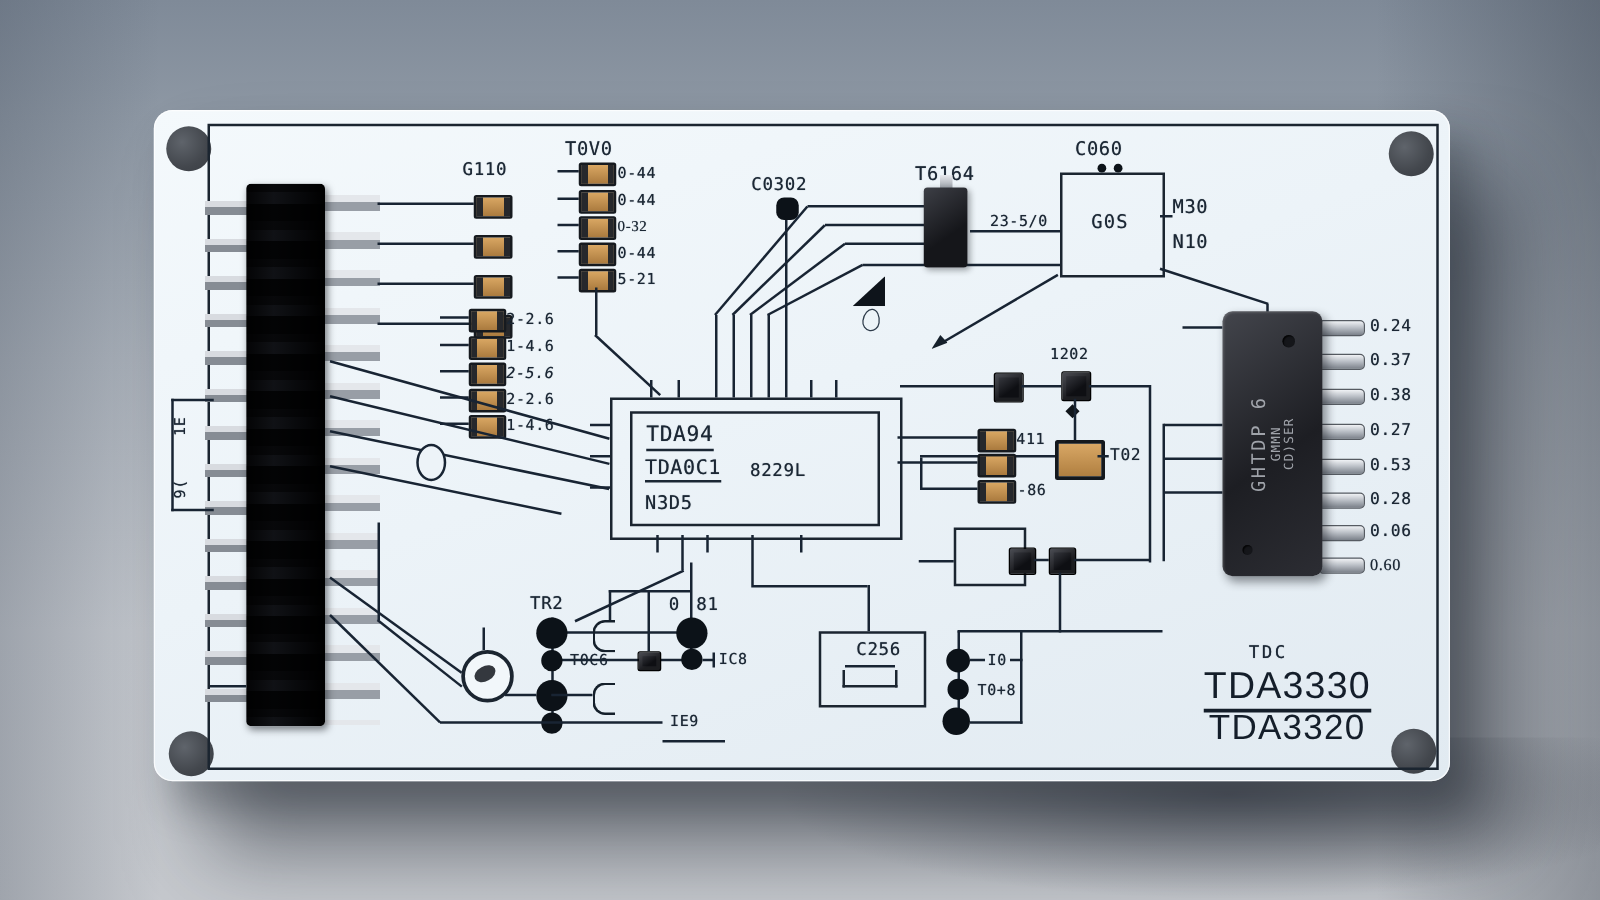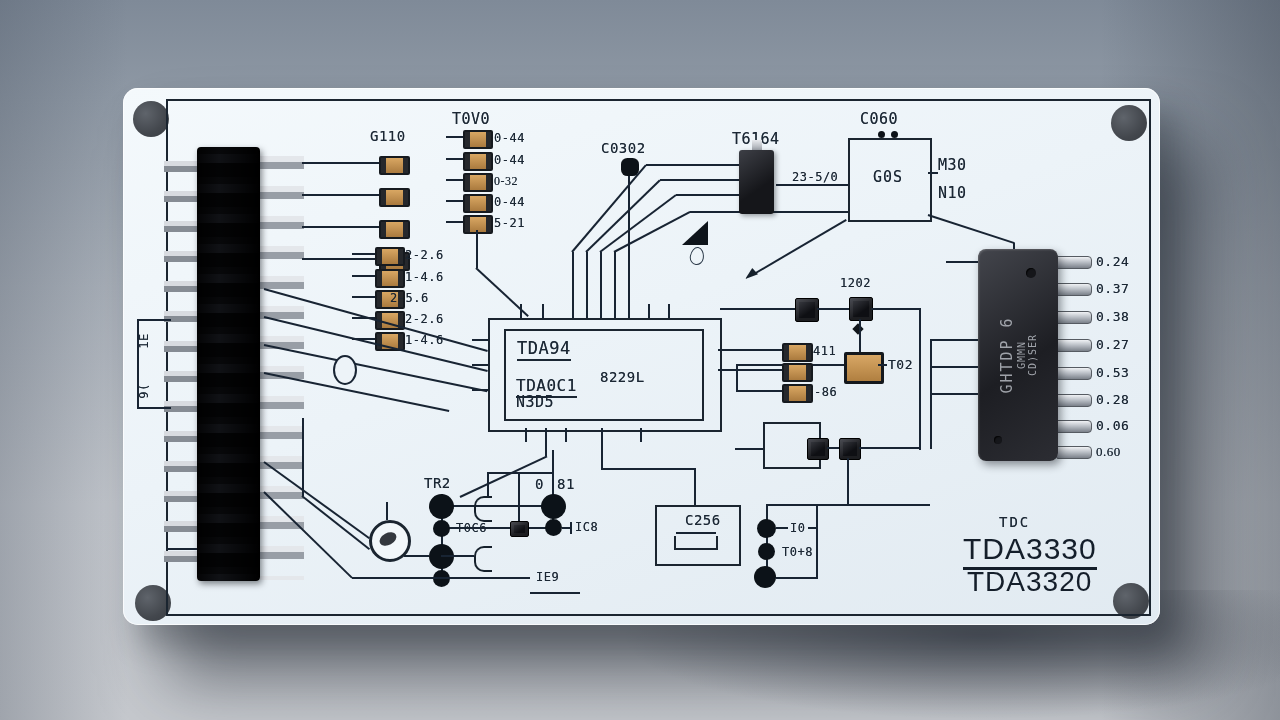--- a/index.html
+++ b/index.html
@@ -132,21 +132,21 @@
 <i class="l" style="left:352px;top:296px;width:23px;height:2px;"></i>
 <i class="l" style="left:352px;top:317px;width:23px;height:2px;"></i>
 <i class="l" style="left:352px;top:338px;width:23px;height:2px;"></i>
 <div class="res" style="left:375px;top:247px;width:26px;"></div>
 <div class="res" style="left:375px;top:269px;width:26px;"></div>
 <div class="res" style="left:375px;top:290px;width:26px;"></div>
 <div class="res" style="left:375px;top:311px;width:26px;"></div>
 <div class="res" style="left:375px;top:332px;width:26px;"></div>
 <span class="lb" style="left:405px;top:248px;">2-2.6</span>
 <span class="lb" style="left:405px;top:270px;">1-4.6</span>
-<span class="lb" style="left:390px;top:291px;">2-5.6</span>
+<span class="lb" style="left:405px;top:291px;font-style:italic;">2-5.6</span>
 <span class="lb" style="left:405px;top:312px;">2-2.6</span>
 <span class="lb" style="left:405px;top:333px;">1-4.6</span>
 
 <i class="ld" style="left:264px;top:288px;width:232px;transform:rotate(15.5deg);"></i>
 <i class="ld" style="left:264px;top:316px;width:230px;transform:rotate(13.6deg);"></i>
 <i class="ld" style="left:264px;top:344px;width:228px;transform:rotate(11.7deg);"></i>
 <i class="ld" style="left:264px;top:372px;width:189px;transform:rotate(11.6deg);"></i>
 <div class="loop"></div>
 
 <span class="lb" style="left:601px;top:140px;font-size:14px;">C0302</span>
@@ -184,21 +184,21 @@
 <span class="lb" style="left:848px;top:168px;width:80px;text-align:center;font-size:15px;letter-spacing:1px;">G0S</span>
 <i class="l" style="left:928px;top:172px;width:10px;height:2px;"></i>
 <span class="lb" style="left:938px;top:156px;font-size:15px;">M30</span>
 <span class="lb" style="left:938px;top:184px;font-size:15px;">N10</span>
 <i class="ld" style="left:928px;top:214px;width:91px;transform:rotate(18deg);"></i>
 <i class="l" style="left:1013px;top:243px;width:2px;height:8px;"></i>
 
 <div class="box" style="left:488px;top:318px;width:230px;height:110px;border-width:2px;"></div>
 <div class="box" style="left:504px;top:329px;width:196px;height:88px;border-width:2px;"></div>
 <span class="lb" style="left:517px;top:338px;font-size:17px;border-bottom:2px solid #1b2734;padding-bottom:1px;">TDA94</span>
-<span class="lb" style="left:516px;top:376px;font-size:16px;border-bottom:2px solid #1b2734;padding-bottom:1px;">TDA0C1</span>
+<span class="lb" style="left:516px;top:364px;font-size:16px;border-bottom:2px solid #1b2734;padding-bottom:1px;">TDA0C1</span>
 <span class="lb" style="left:600px;top:369px;font-size:14px;">8229L</span>
 <span class="lb" style="left:516px;top:393px;font-size:15px;">N3D5</span>
 <i class="l" style="left:520px;top:304px;width:2px;height:14px;"></i>
 <i class="l" style="left:542px;top:304px;width:2px;height:14px;"></i>
 <i class="l" style="left:648px;top:304px;width:2px;height:14px;"></i>
 <i class="l" style="left:668px;top:304px;width:2px;height:14px;"></i>
 <i class="l" style="left:472px;top:339px;width:16px;height:2px;"></i>
 <i class="l" style="left:472px;top:364px;width:16px;height:2px;"></i>
 <i class="l" style="left:472px;top:389px;width:16px;height:2px;"></i>
 <i class="l" style="left:525px;top:428px;width:2px;height:14px;"></i>

